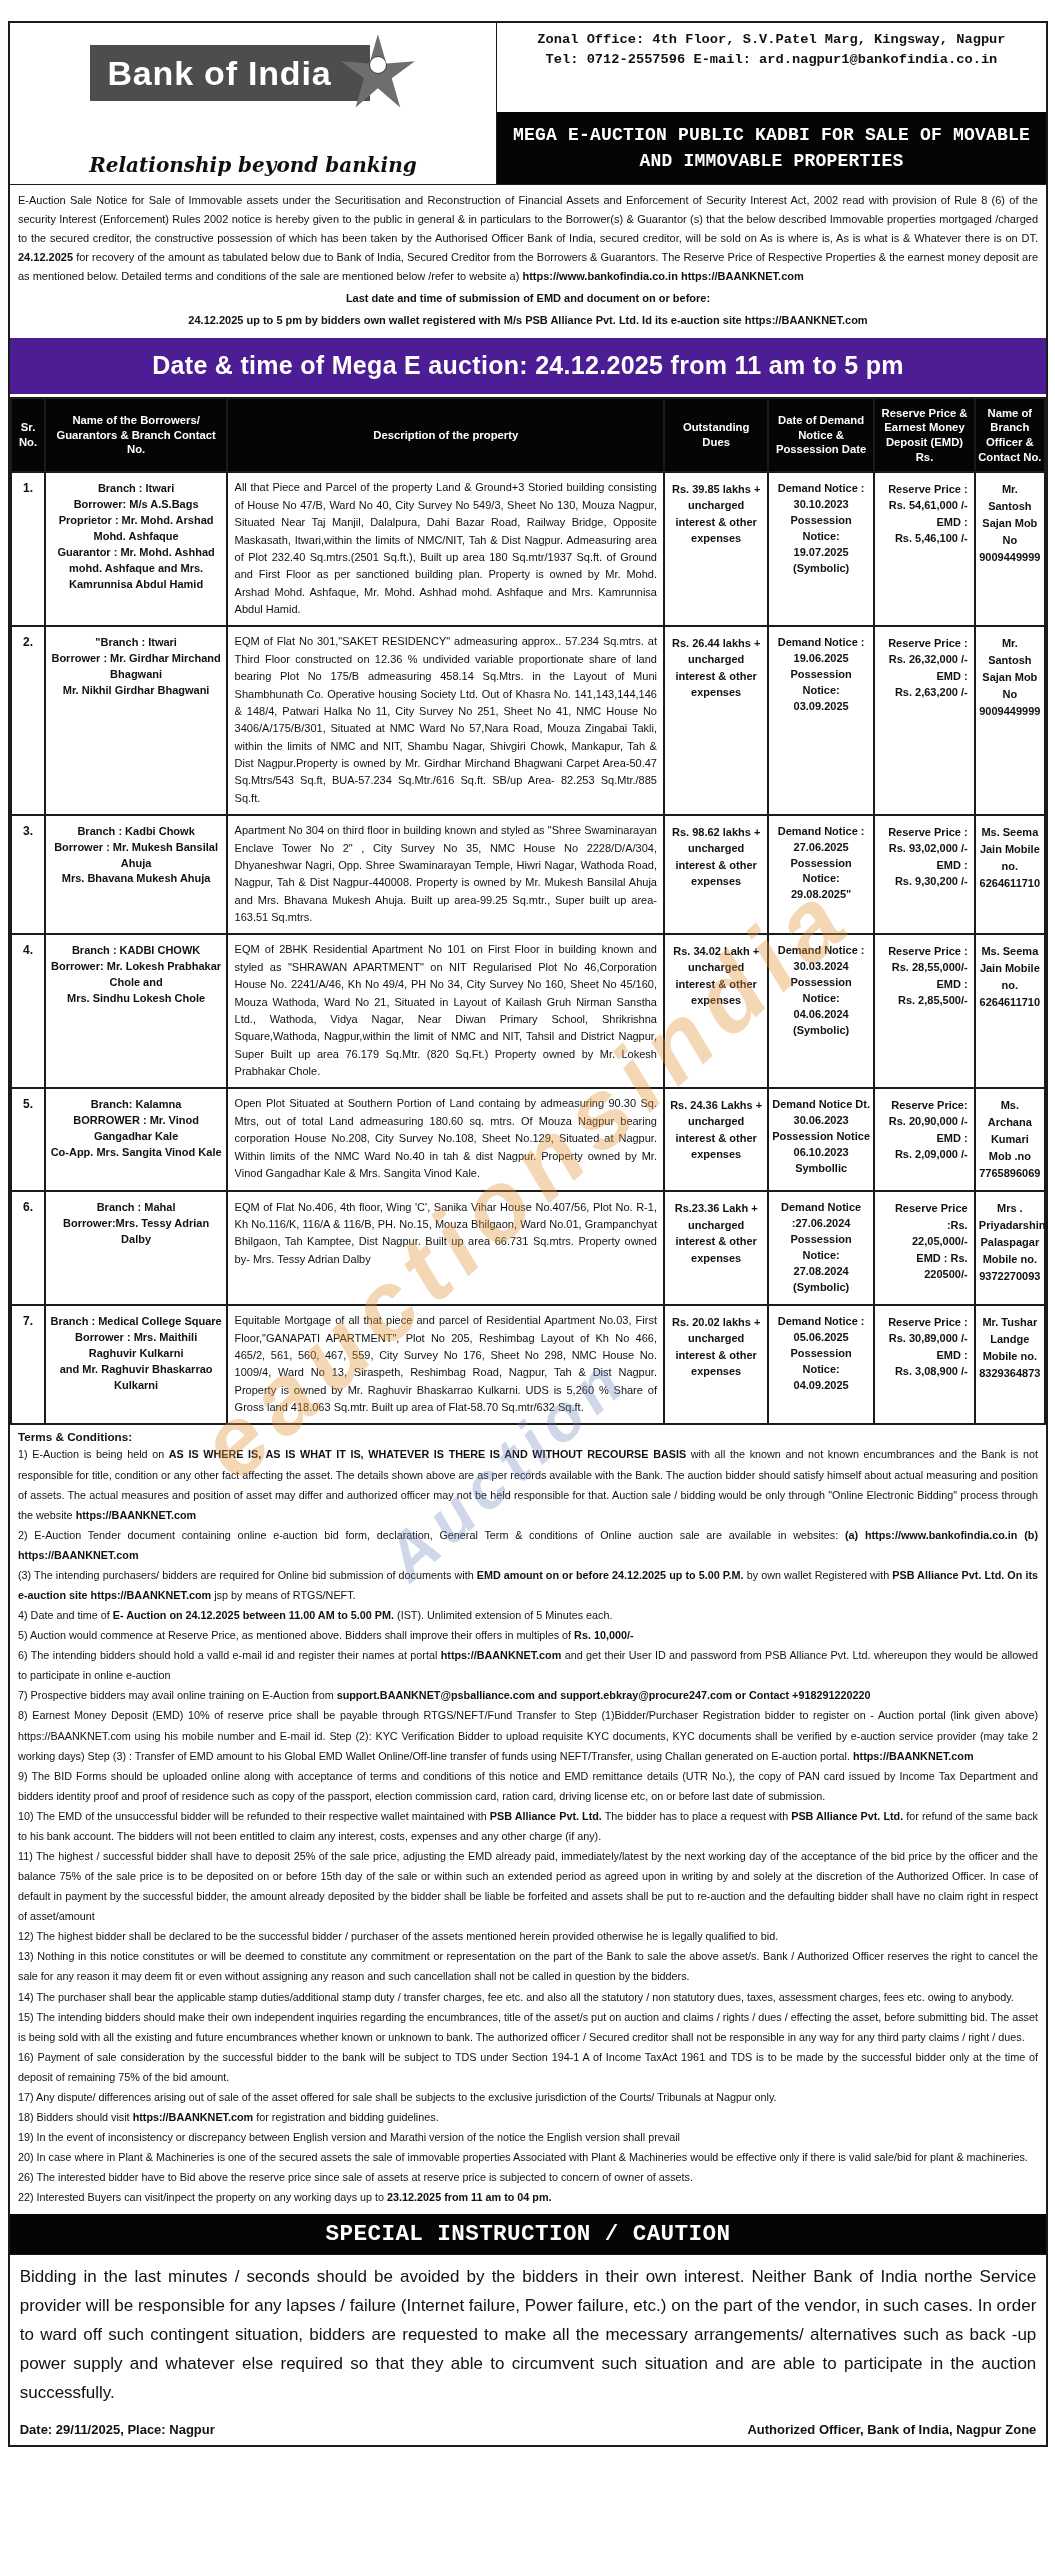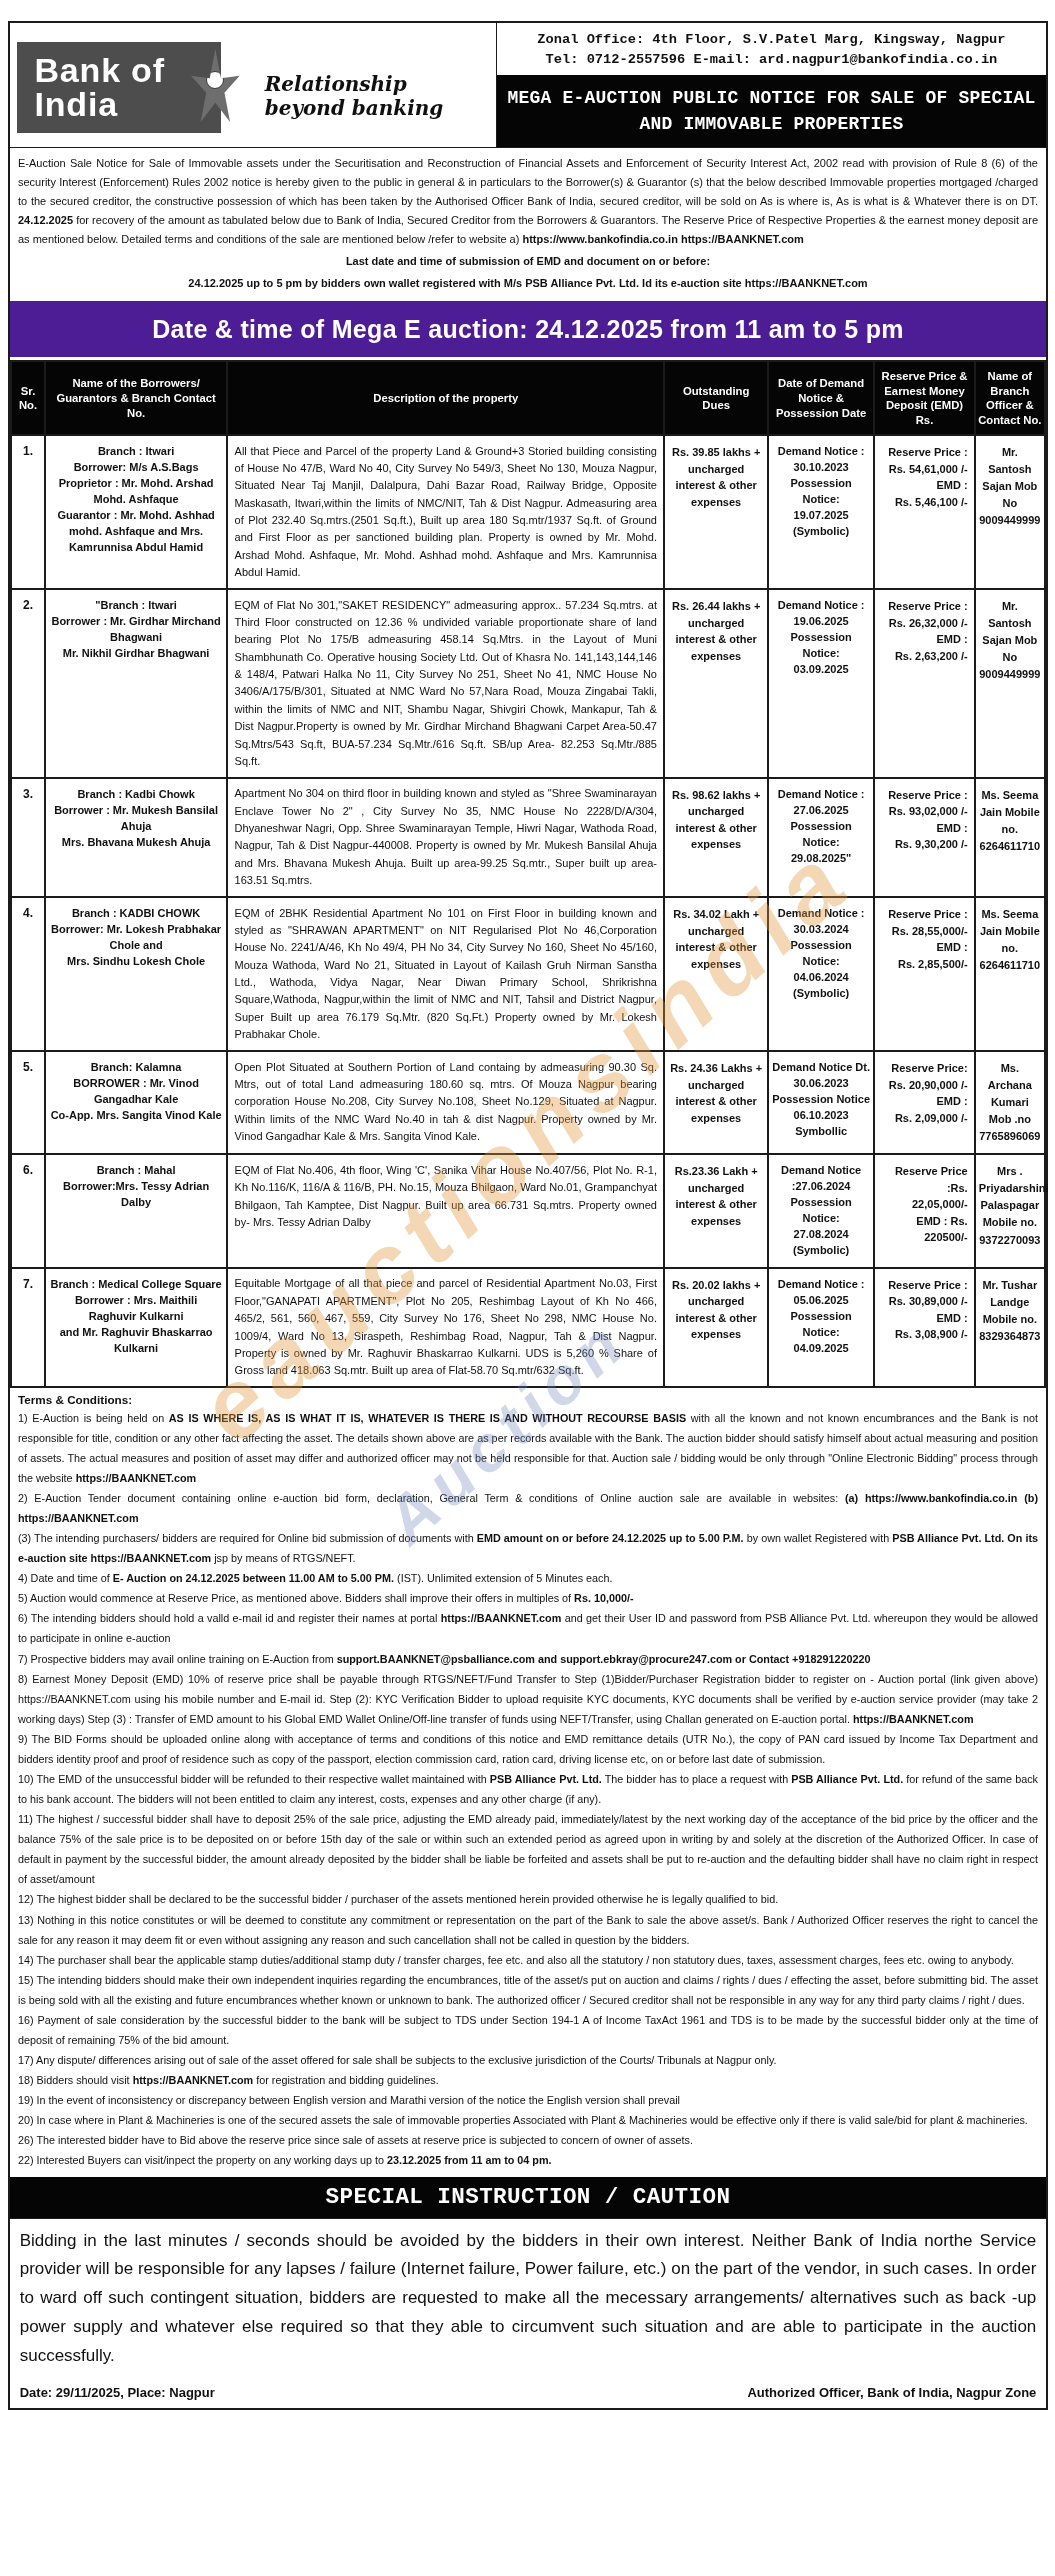--- a/index.html
+++ b/index.html
@@ -11,21 +11,21 @@
   }
   .notice-frame {
     border:2.4px solid #1b1b1b;
     background:#fff;
     position:relative;
   }
   
   .hdr { display:flex; border-bottom:1.6px solid #1b1b1b; }
   .hdr-left {
     width:47%; border-right:1.6px solid #1b1b1b;
-    display:flex; flex-direction:row; align-items:center; justify-content:center;
+    display:flex; flex-direction:column; align-items:center; justify-content:center;
     padding:11.3px 6.5px 6.5px 6.5px;
     gap:24px;
   }
   .logo-wrap { display:flex; align-items:center; }
   .logo-band {
     background:#4d4d4d; color:#fff; font-weight:bold;
     font-size:34px; letter-spacing:0.8px; padding:11.3px 39px 11.3px 18px;
     line-height:1; position:relative;
   }
   .logo-star {
@@ -106,21 +106,21 @@
             <span class="logo-star-dot"></span>
           </div>
       </div>
       <div class="tagline">Relationship beyond banking</div>
     </div>
     <div class="hdr-right">
       <div class="hdr-contact">
         <div>Zonal Office: 4th Floor, S.V.Patel Marg, Kingsway, Nagpur</div>
         <div>Tel: 0712-2557596 E-mail: ard.nagpur1@bankofindia.co.in</div>
       </div>
-      <div class="hdr-title">MEGA E-AUCTION PUBLIC NOTICE FOR SALE OF SPECIAL AND IMMOVABLE PROPERTIES</div>
+      <div class="hdr-title">MEGA E-AUCTION PUBLIC KADBI FOR SALE OF MOVABLE AND IMMOVABLE PROPERTIES</div>
     </div>
   </div>
 
   <div class="intro">E-Auction Sale Notice for Sale of Immovable assets under the Securitisation and Reconstruction of Financial Assets and Enforcement of Security Interest Act, 2002 read with provision of Rule 8 (6) of the security Interest (Enforcement) Rules 2002 notice is hereby given to the public in general &amp; in particulars to the Borrower(s) &amp; Guarantor (s) that the below described Immovable properties mortgaged /charged to the secured creditor, the constructive possession of which has been taken by the Authorised Officer Bank of India, secured creditor, will be sold on As is where is, As is what is &amp; Whatever there is on DT. <b>24.12.2025</b> for recovery of the amount as tabulated below due to Bank of India, Secured Creditor from the Borrowers &amp; Guarantors. The Reserve Price of Respective Properties &amp; the earnest money deposit are as mentioned below. Detailed terms and conditions of the sale are mentioned below /refer to website a) <b>https://www.bankofindia.co.in https://BAANKNET.com</b></div>
   <div class="center-bold">Last date and time of submission of EMD and document on or before:</div>
   <div class="center-bold">24.12.2025 up to 5 pm by bidders own wallet registered with M/s PSB Alliance Pvt. Ltd. Id its e-auction site https://BAANKNET.com</div>
 
   <div class="banner">Date &amp; time of Mega E auction: 24.12.2025 from 11 am to 5 pm</div>
 
   <div class="tbl-wrap">

